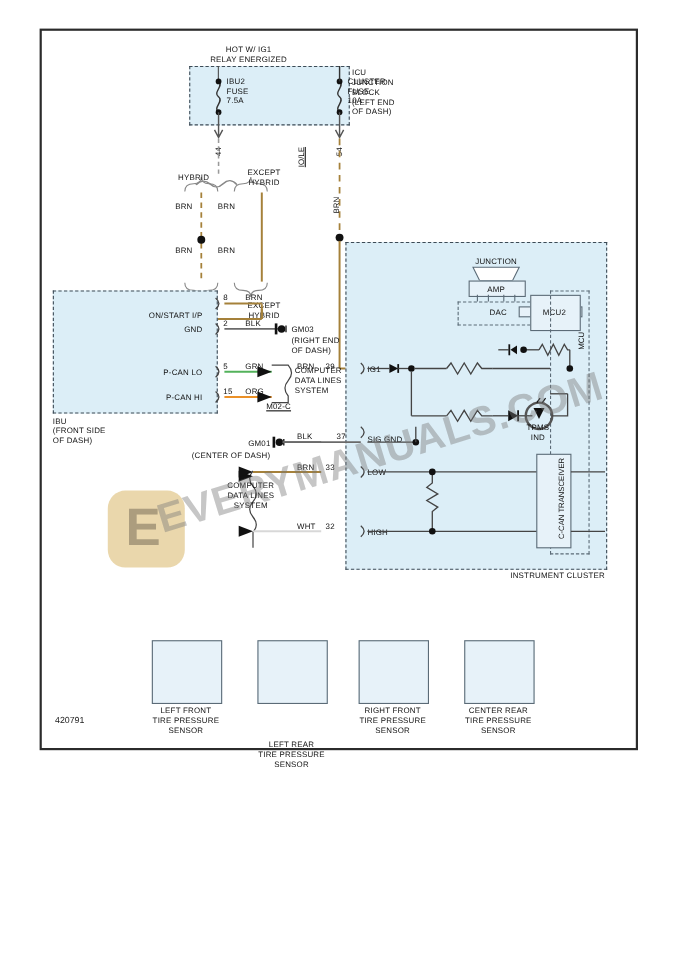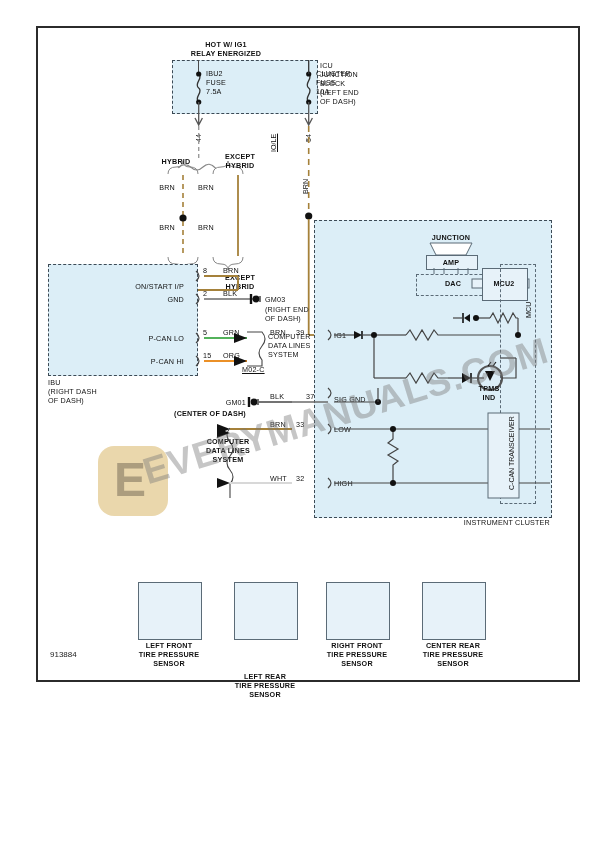--- a/index.html
+++ b/index.html
@@ -1,20 +1,20 @@
 <!DOCTYPE html>
 <html><head>
 <meta charset="utf-8">
 <style>
   html,body{margin:0;padding:0;background:#ffffff;}
   body{width:612px;height:866px;font-family:"Liberation Sans",sans-serif;position:relative;overflow:hidden;}
 
   #page{position:absolute;left:36px;top:26px;width:540px;height:652px;border:2px solid #2b2b2b;background:#fff;}
   .txt{position:absolute;font-size:7.2px;color:#111;letter-spacing:.2px;white-space:pre;line-height:9px;}
-  .txt.c{text-align:center;font-weight:bold;}
+  .txt.c{text-align:center;}
   .txt.r{text-align:right;}
   .vtxt{position:absolute;font-size:7.2px;color:#111;white-space:nowrap;transform-origin:0 0;transform:rotate(-90deg);}
 
   
   .dashbox{position:absolute;border:1px dashed #3c4a55;background:#dceef7;}
   .dashbox.nofill{background:transparent;}
   .solidbox{position:absolute;border:1px solid #5b6b77;background:#e7f2f9;}
 
   
   .wire{position:absolute;background:#4a4a4a;}
@@ -125,21 +125,21 @@
   <svg class="ov">
     <path d="M270.7,98 L270.7,185" stroke="#a5813a" stroke-width="1.6" fill="none" stroke-dasharray="6,5"></path>
     <circle cx="270.7" cy="188" r="3.6" fill="#111"></circle>
     <path d="M270.7,191 L270.7,307" stroke="#a5813a" stroke-width="1.8" fill="none"></path>
     <path d="M270.7,307 L296,307" stroke="#a5813a" stroke-width="1.8" fill="none"></path>
   </svg>
   <div class="vtxt" style="left:263px;top:166px;">BRN</div>
 
   <div class="dashbox" style="left:10px;top:236px;width:148px;height:110px;"></div>
   <div class="txt" style="left:10px;top:350px;">IBU
-(RIGHT DASH
+(FRONT SIDE
 OF DASH)</div>
 
   <div class="txt r" style="left:18px;top:254px;width:128px;">ON/START I/P</div>
   <div class="txt r" style="left:18px;top:267px;width:128px;">GND</div>
   <div class="txt r" style="left:18px;top:306px;width:128px;">P-CAN LO</div>
   <div class="txt r" style="left:18px;top:329px;width:128px;">P-CAN HI</div>
 
   <svg class="ov">
     <path d="M158,243 q6,5 0,10" fill="none" stroke="#444" stroke-width="1.2"></path>
     <path d="M158,266 q6,5 0,10" fill="none" stroke="#444" stroke-width="1.2"></path>
@@ -326,21 +326,21 @@
   <div class="solidbox" style="left:288px;top:554px;width:62px;height:56px;"></div>
   <div class="txt c" style="left:270px;top:613px;width:98px;">RIGHT FRONT
 TIRE PRESSURE
 SENSOR</div>
 
   <div class="solidbox" style="left:384px;top:554px;width:62px;height:56px;"></div>
   <div class="txt c" style="left:366px;top:613px;width:98px;">CENTER REAR
 TIRE PRESSURE
 SENSOR</div>
 
-  <div class="idnum">913884</div>
+  <div class="idnum">420791</div>
 
   <div id="wm">
     <div class="wmlogo">
         <span>E</span>
       </div>
     <div class="wmtext">EVERYMANUALS.COM</div>
   </div>
 
 </div>
 

